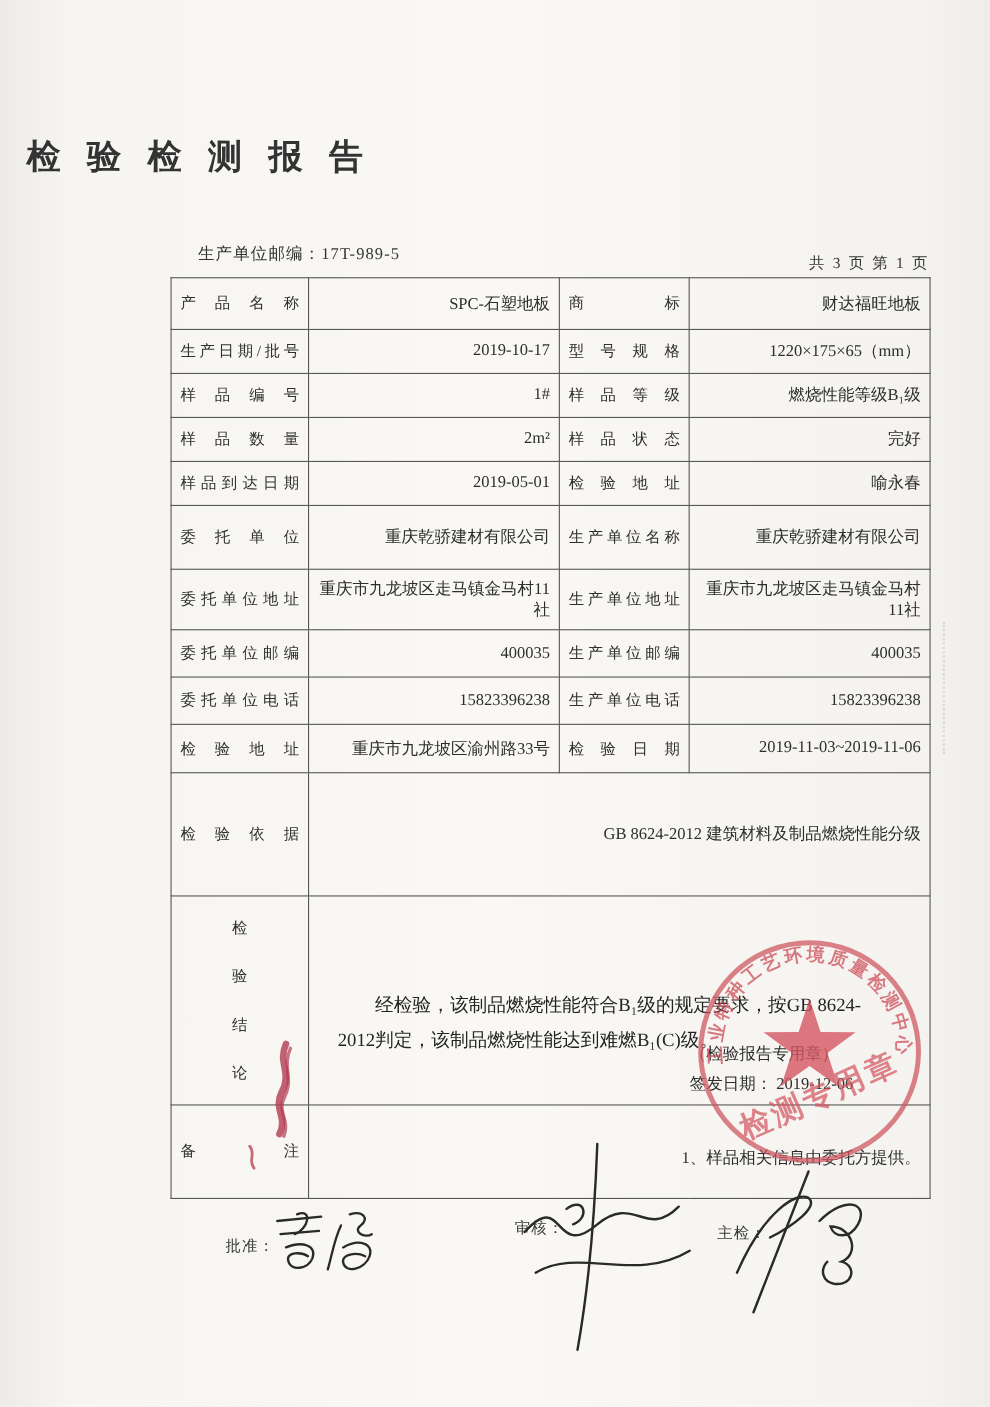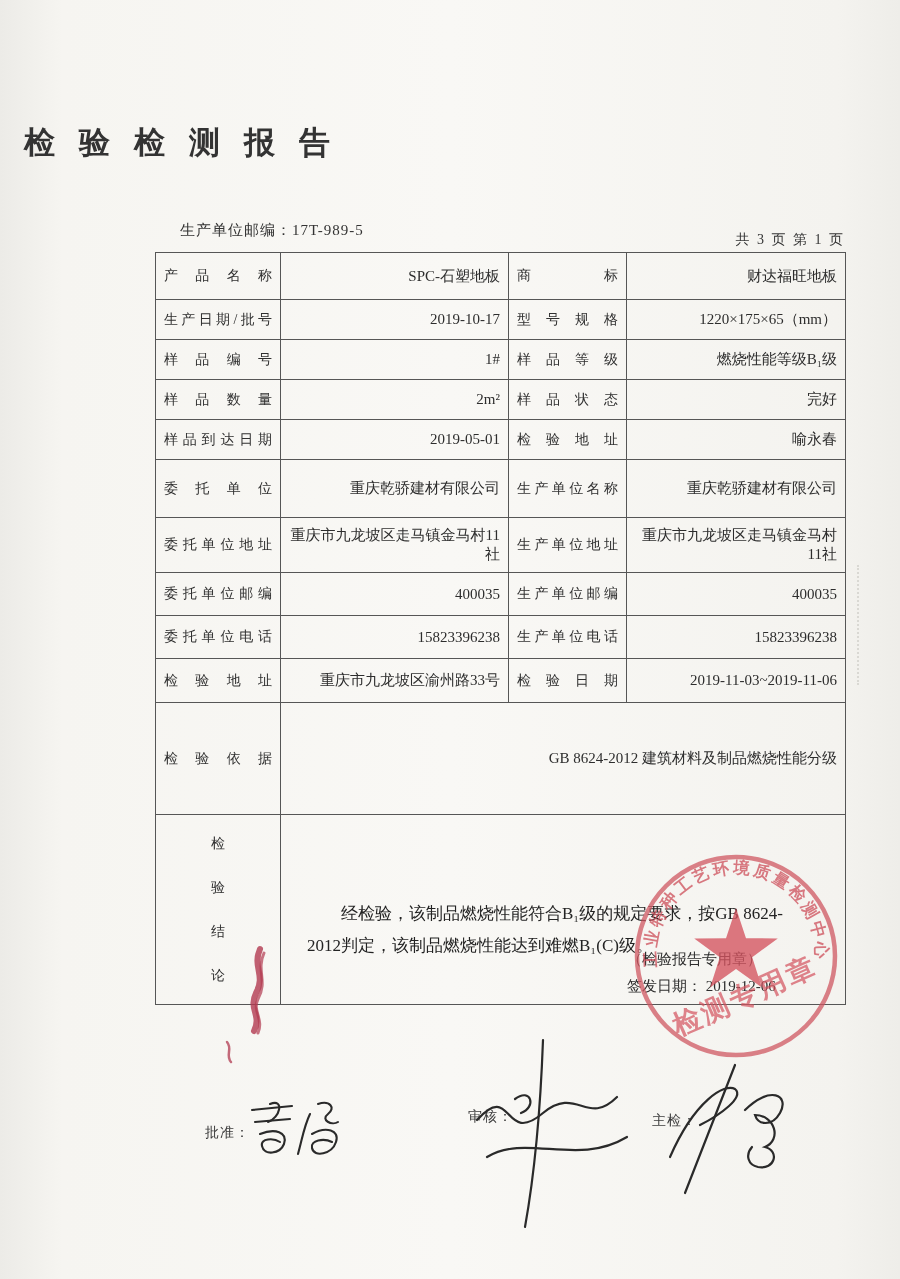--- a/index.html
+++ b/index.html
@@ -206,20 +206,26 @@
         <div class="concl-text">
           <span class="l1">经检验，该制品燃烧性能符合B₁级的规定要求，按GB 8624-</span>
           <span class="l2">2012判定，该制品燃烧性能达到难燃B₁(C)级。</span>
         </div>
         <div class="concl-extra">
           <div>（检验报告专用章）</div>
           <div>签发日期： 2019-12-06</div>
         </div>
       </td>
     </tr>
+    <tr style="height:85px">
+      <td class="lbl">
+            <span class="j">备注</span>
+          </td>
+      <td class="val remark-cell" colspan="3">1、样品相关信息由委托方提供。</td>
+    </tr>
   </tbody>
     </table>
 
   <div class="edge-dashes"></div>
 
   <svg class="stamp" viewBox="0 0 212 212">
     <g stroke="#cf5560" fill="none" opacity="0.95">
       <circle cx="106" cy="106" r="99" stroke-width="4.5"></circle>
     </g>
     <defs>

